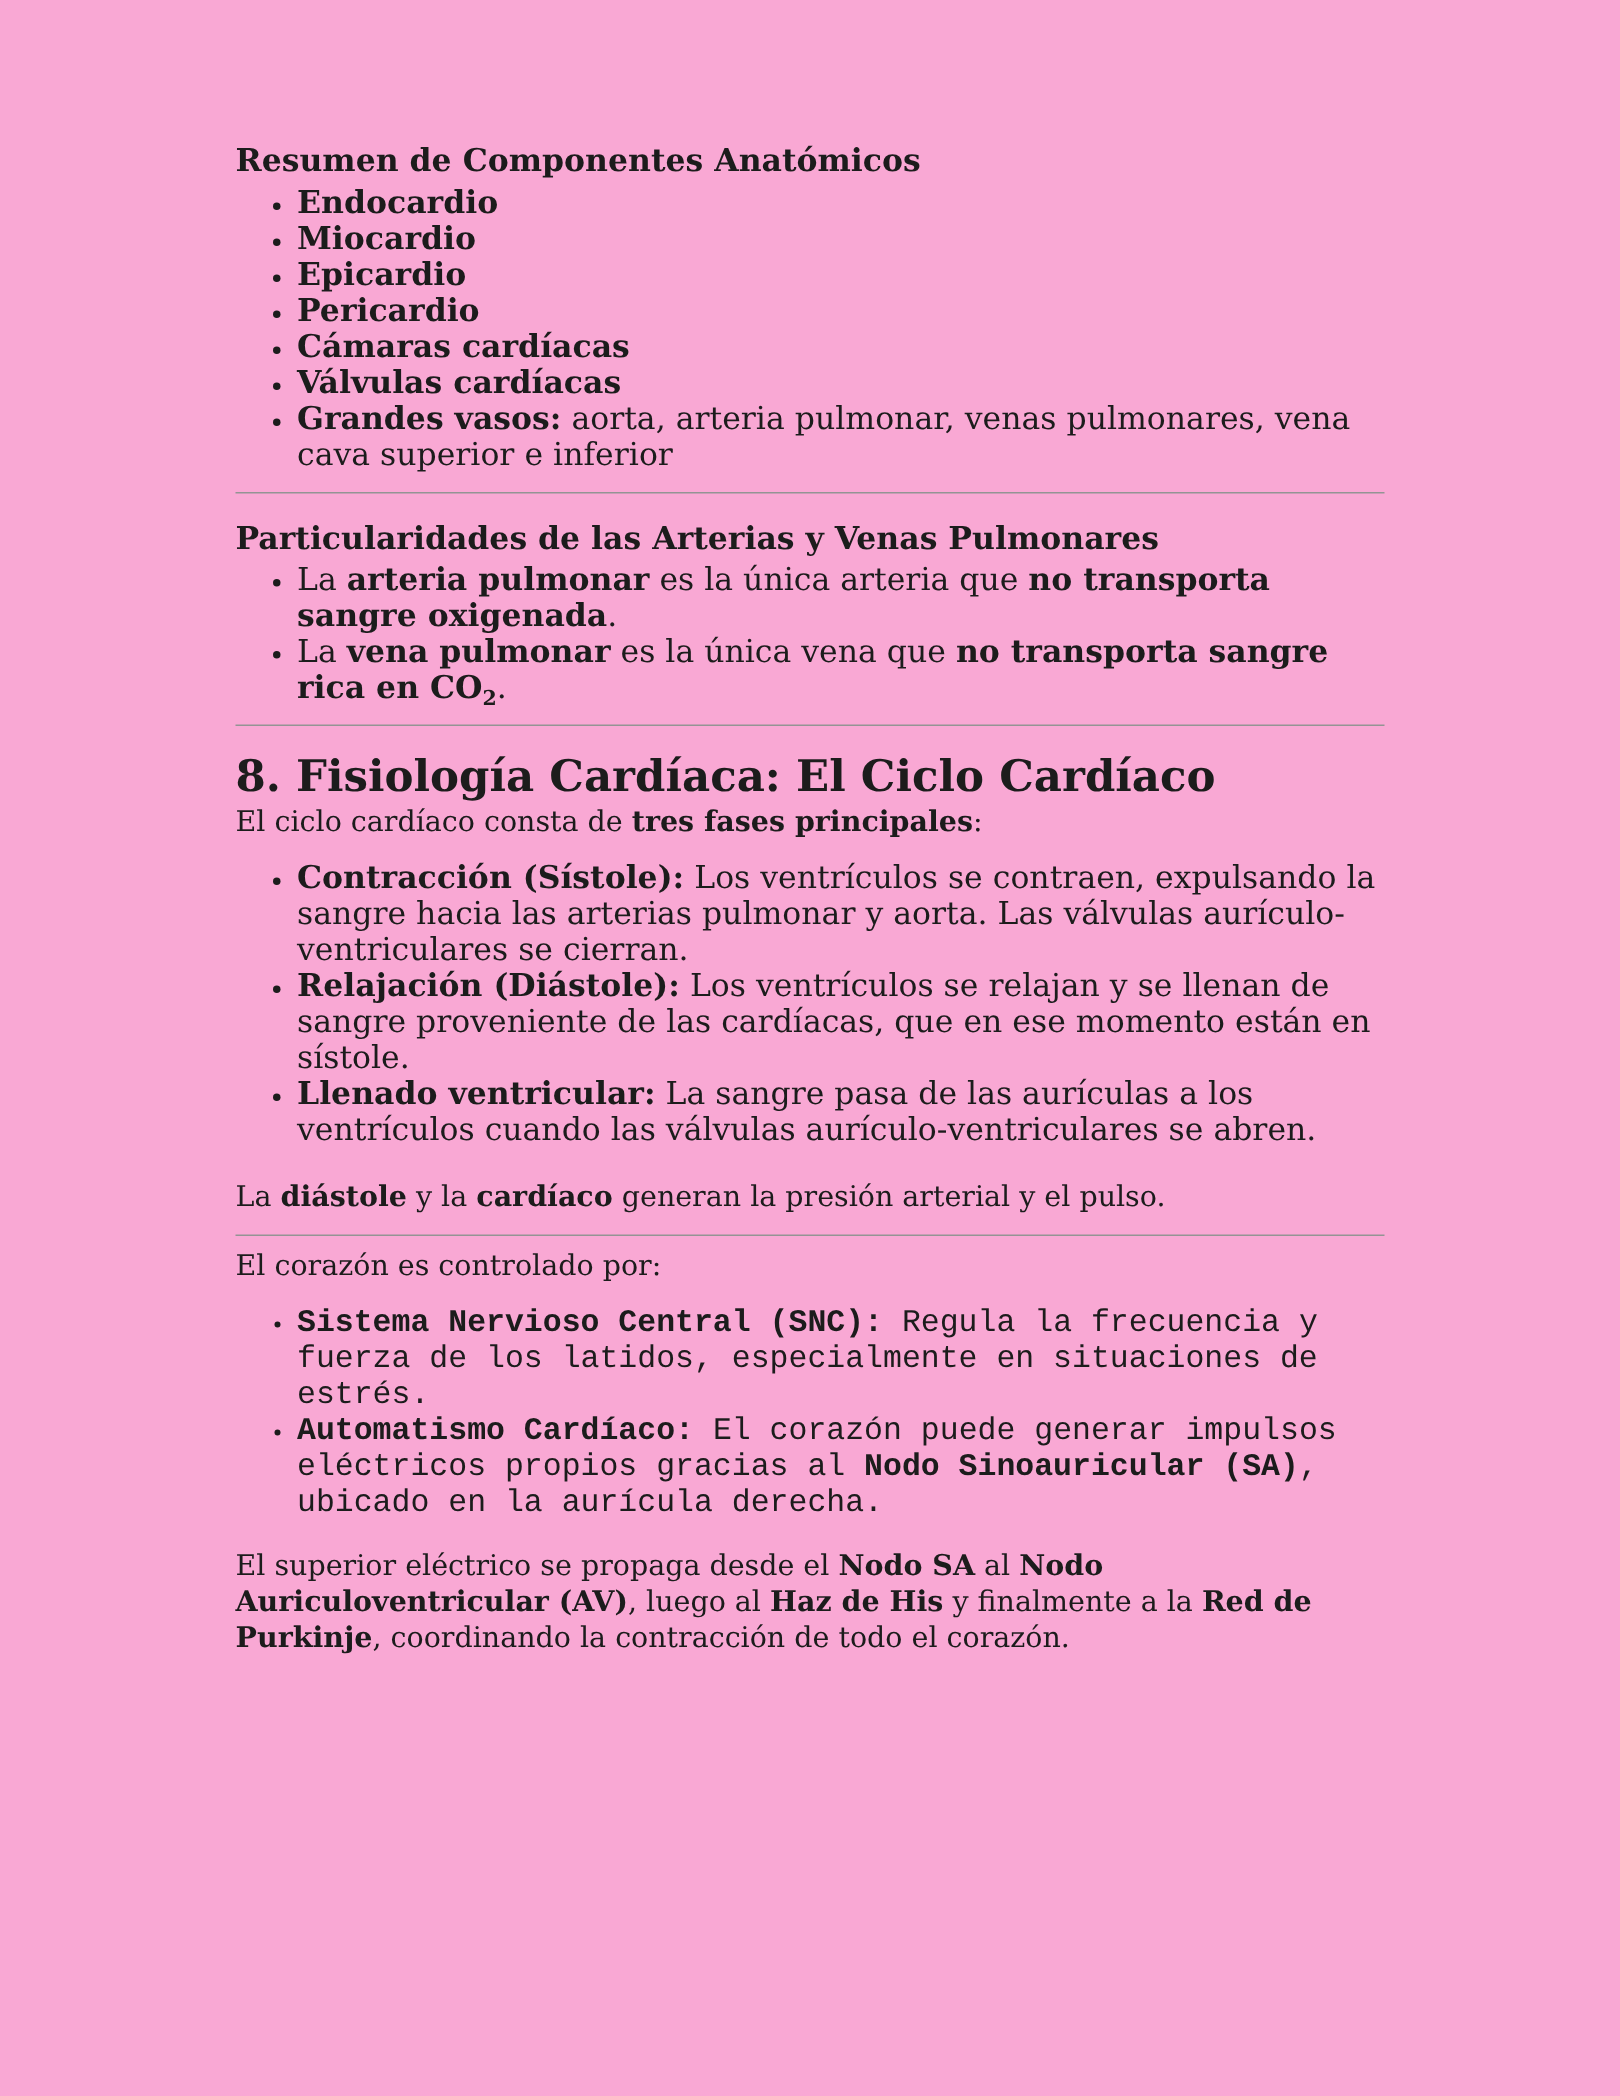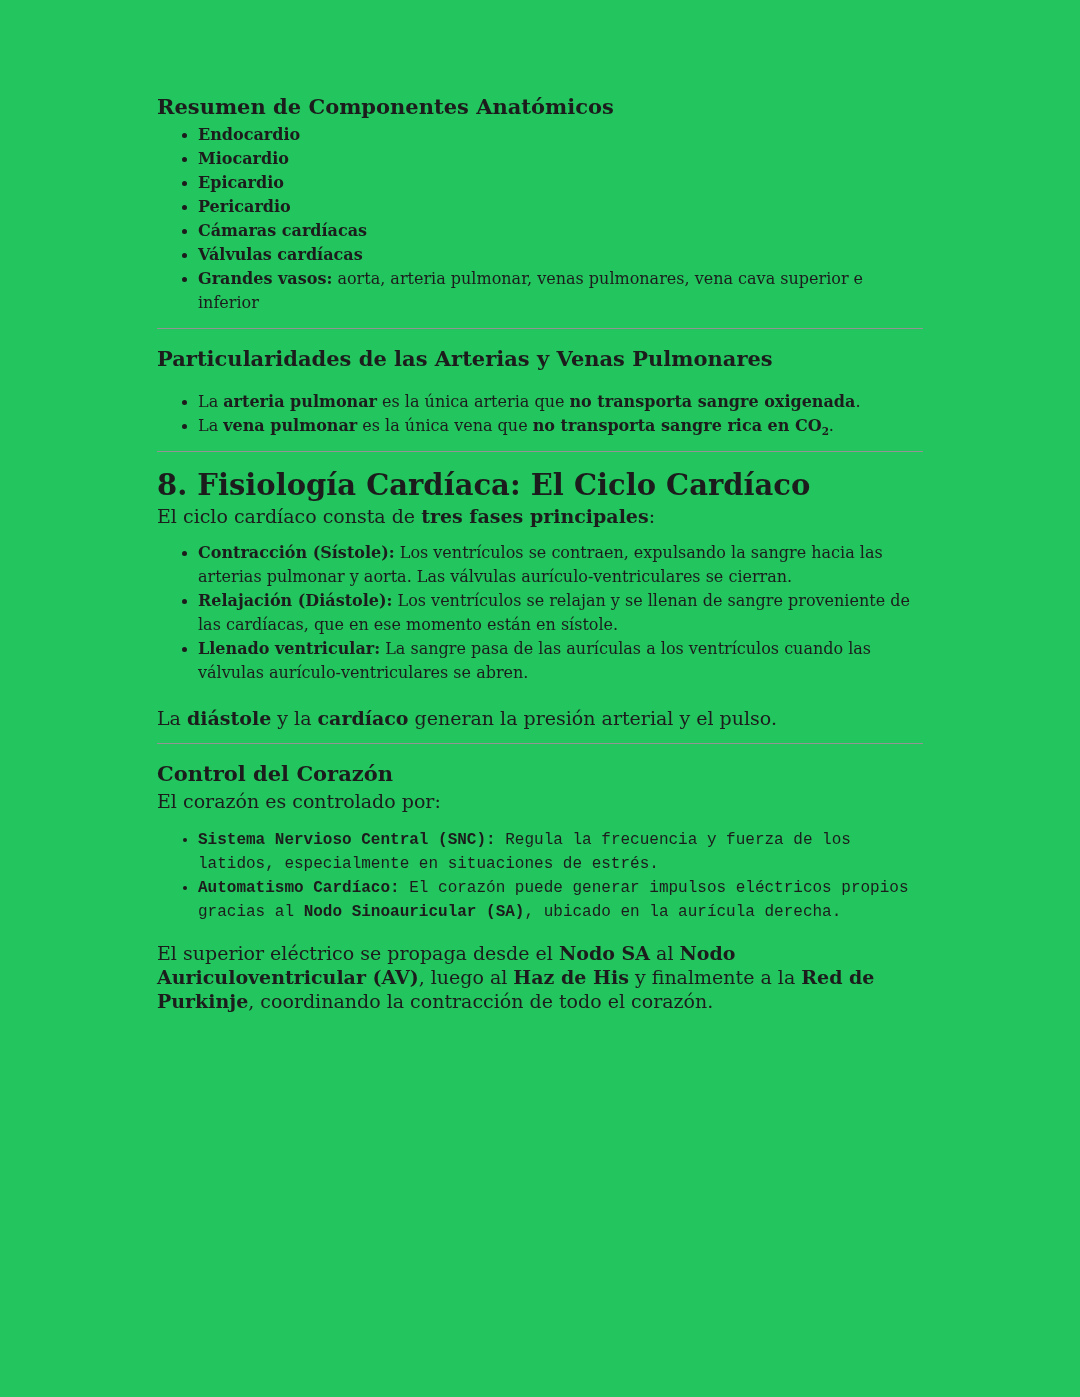--- a/index.html
+++ b/index.html
@@ -4,21 +4,21 @@
 <style>
   html, body {
     margin: 0;
     padding: 0;
     background: #ffffff;
   }
   .page {
     position: relative;
     width: 1080px;
     height: 1397px;
-    background: #22c55e;
+    background: #f9a8d4;
     font-family: "DejaVu Serif", "Liberation Serif", serif;
     color: #1c1c1c;
     overflow: hidden;
   }
   .content {
     position: absolute;
     left: 157px;
     top: 0;
     width: 766px;
   }
@@ -37,21 +37,21 @@
   .body-text {
     font-size: 19px;
     line-height: 24px;
     font-weight: 400;
   }
   ul.doc-list {
     list-style: disc outside;
     padding-left: 41px;
   }
   ul.doc-list li {
-    font-size: 16px;
+    font-size: 21px;
     line-height: 24px;
   }
   ul.doc-list li::marker {
     color: #1c1c1c;
     font-size: 15px;
   }
   .b { font-weight: 700; }
   sub { font-size: 0.65em; line-height: 0; }
 
   hr.divider {
@@ -59,21 +59,21 @@
     border-top: 1px solid #949494;
     height: 0;
     width: 100%;
   }
 
   
   #title-resumen        { margin-top: 93px; }
   #list-resumen         { margin-top: 3px; }
   #divider-1            { margin-top: 13px; }
   #title-particular     { margin-top: 16px; }
-  #list-particular      { margin-top: 18px; }
+  #list-particular      { margin-top: 2px; }
   #divider-2            { margin-top: 13px; }
   #heading-fisiologia   { margin-top: 14px; }
   #intro-fisiologia     { margin-top: 0; }
   #list-fisiologia      { margin-top: 13px; }
   #after-fisiologia     { margin-top: 21px; }
   #divider-3            { margin-top: 13px; }
   #title-control        { margin-top: 16px; }
   #intro-control        { margin-top: 2px; }
   #list-control         { margin-top: 15px; font-family: Liberation Mono, monospace; }
   #closing-control      { margin-top: 17px; }
@@ -120,21 +120,20 @@
     <p class="body-text" id="intro-fisiologia"><span>El ciclo cardíaco consta de </span><span class="b">tres fases principales</span><span>:</span></p>
     <ul class="doc-list" id="list-fisiologia">
       <li><span class="b">Contracción (Sístole):</span><span> Los ventrículos se contraen, expulsando la sangre hacia las arterias pulmonar y aorta. Las válvulas aurículo-ventriculares se cierran.</span></li>
       <li><span class="b">Relajación (Diástole):</span><span> Los ventrículos se relajan y se llenan de sangre proveniente de las cardíacas, que en ese momento están en sístole.</span></li>
       <li><span class="b">Llenado ventricular:</span><span> La sangre pasa de las aurículas a los ventrículos cuando las válvulas aurículo-ventriculares se abren.</span></li>
     </ul>
     <p class="body-text" id="after-fisiologia"><span>La </span><span class="b">diástole</span><span> y la </span><span class="b">cardíaco</span><span> generan la presión arterial y el pulso.</span></p>
 
     <hr class="divider" id="divider-3">
 
-    <h3 class="sec-title" id="title-control">Control del Corazón</h3>
     <p class="body-text" id="intro-control"><span>El corazón es controlado por:</span></p>
     <ul class="doc-list" id="list-control">
       <li><span class="b">Sistema Nervioso Central (SNC):</span><span> Regula la frecuencia y fuerza de los latidos, especialmente en situaciones de estrés.</span></li>
       <li><span class="b">Automatismo Cardíaco:</span><span> El corazón puede generar impulsos eléctricos propios gracias al </span><span class="b">Nodo Sinoauricular (SA)</span><span>, ubicado en la aurícula derecha.</span></li>
     </ul>
     <p class="body-text" id="closing-control"><span>El superior eléctrico se propaga desde el </span><span class="b">Nodo SA</span><span> al </span><span class="b">Nodo Auriculoventricular (AV)</span><span>, luego al </span><span class="b">Haz de His</span><span> y finalmente a la </span><span class="b">Red de Purkinje</span><span>, coordinando la contracción de todo el corazón.</span></p>
 
   </div>
 
 </div>

